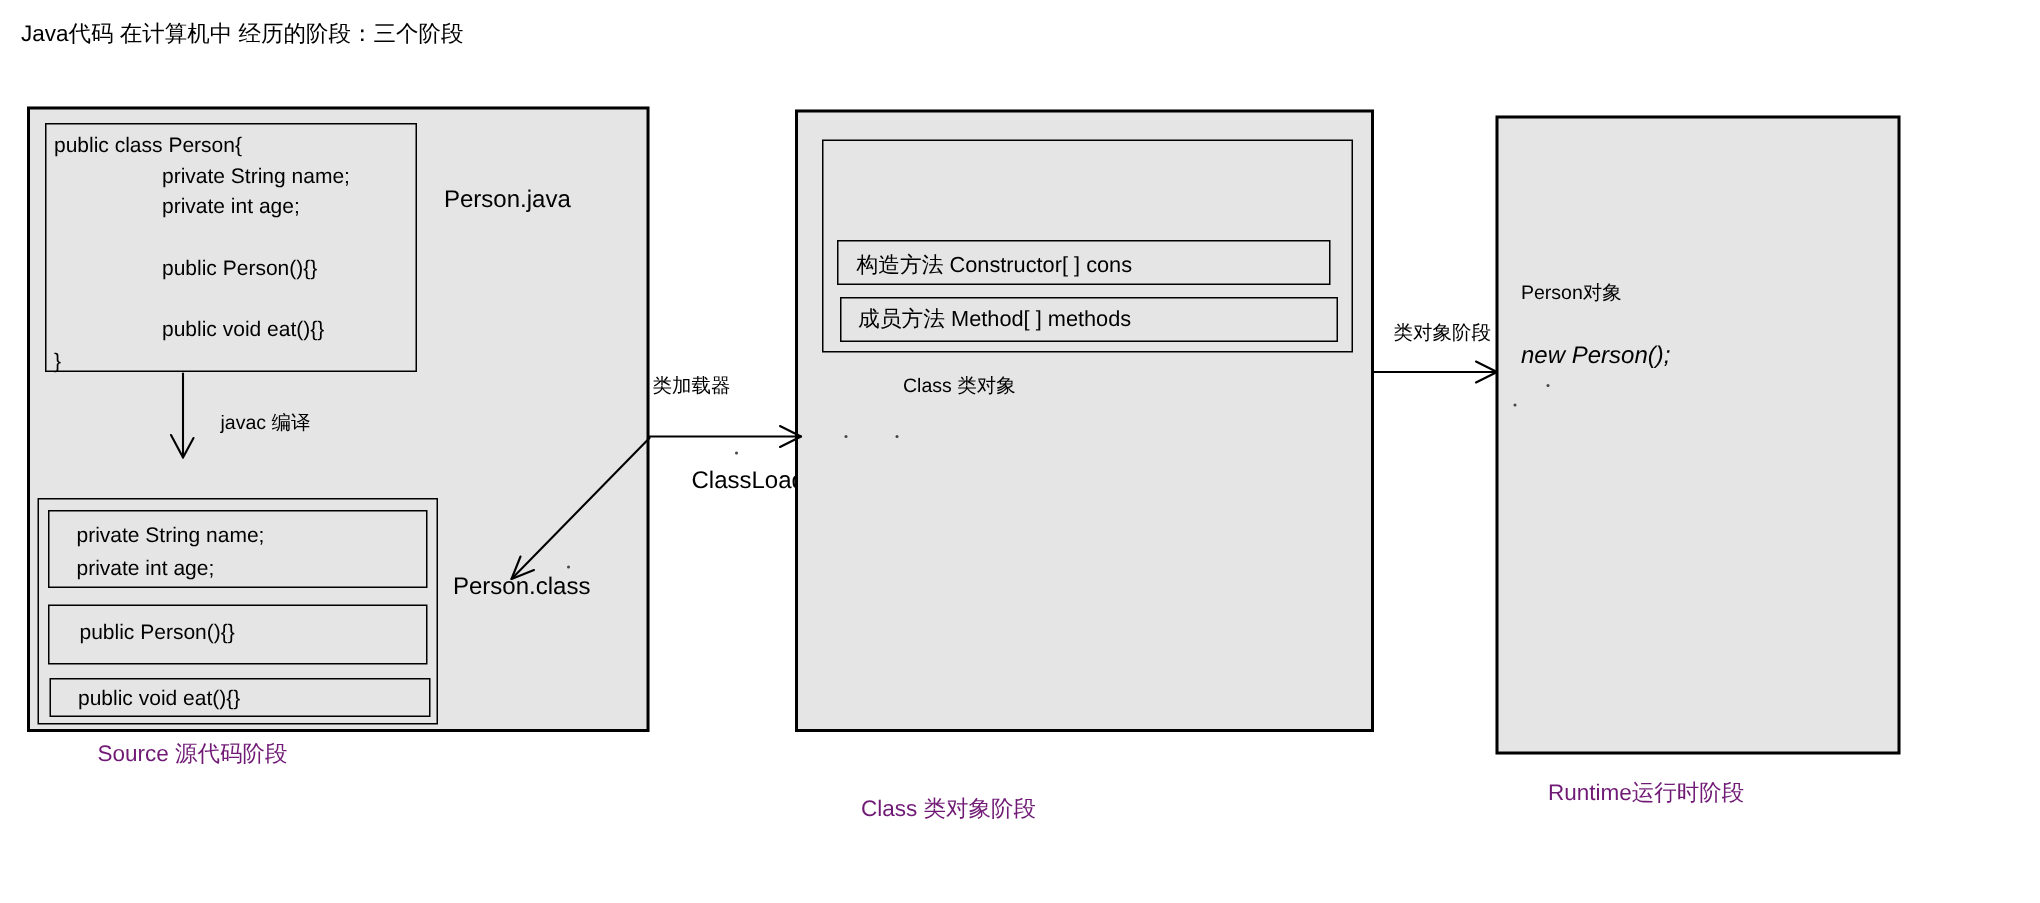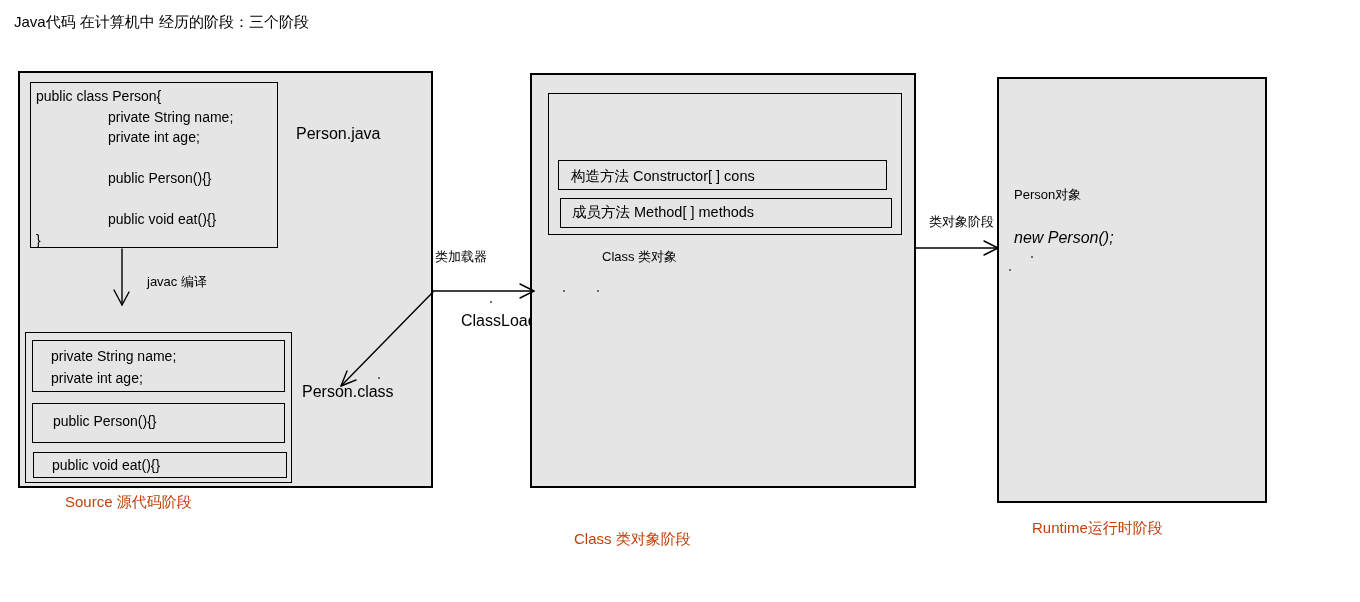--- a/index.html
+++ b/index.html
@@ -30,21 +30,21 @@
   .pc-cons{left:32px;top:403px;width:253px;height:40px;padding:9px 0 0 20px;font-size:14px;}
   .pc-method{left:33px;top:452px;width:254px;height:26px;padding:4px 0 0 18px;font-size:14px;}
   
   .co-container{left:548px;top:93px;width:354px;height:142px;}
   .co-fields{left:558px;top:100px;width:334px;height:52px;padding:8px 0 0 12px;font-size:14.5px;}
   .co-cons{left:558px;top:160px;width:329px;height:30px;padding:6px 0 0 12px;font-size:14.5px;}
   .co-methods{left:560px;top:198px;width:332px;height:30px;padding:4px 0 0 11px;font-size:14.5px;}
   
   .lbl{position:absolute;font-size:16px;white-space:pre;}
   .cjk{font-size:13px;}
-  .red{color:#c2410c;font-size:15px;}
+  .red{color:#701a75;font-size:15px;}
   .person-java-label{left:296px;top:125px;}
   .javac-label{left:147px;top:273px;}
   .person-class-label{left:302px;top:383px;}
   .loader-cn{left:435px;top:248px;}
   .loader-en{left:433px;top:312px;padding-left:28px;}
   .class-obj-label{left:602px;top:248px;}
   .create-label{left:929px;top:213px;}
   .person-obj-label{left:1014px;top:186px;}
   .new-person-label{left:1014px;top:229px;font-style:italic;}
   .stage-label-source{left:65px;top:493px;}

